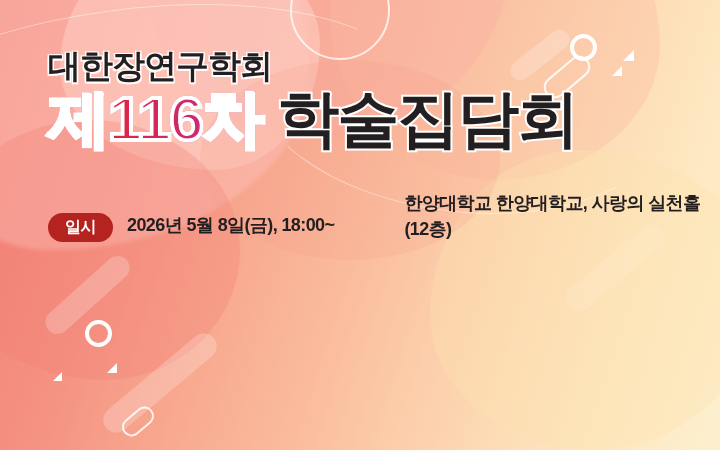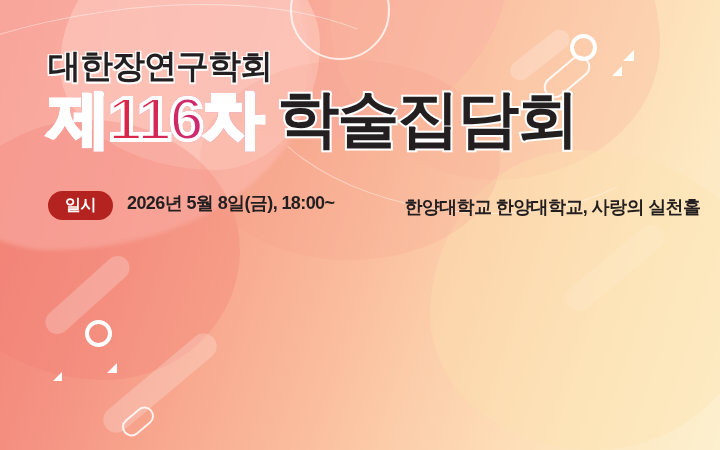--- a/index.html
+++ b/index.html
@@ -305,19 +305,20 @@
       <div class="info-group">
         <span class="badge">일시</span>
         <span class="info-text">2026년 5월 8일(금), 18:00~</span>
       </div>
 
       <div class="spacer"></div>
 
       <div class="info-group">
         <span class="info-text">
           <span>한양대학교 한양대학교, 사랑의 실천홀</span>
+          <span class="line2">(12층)</span>
         </span>
       </div>
 
     </div>
 
   </div>
 </div>
 
 </body></html>

